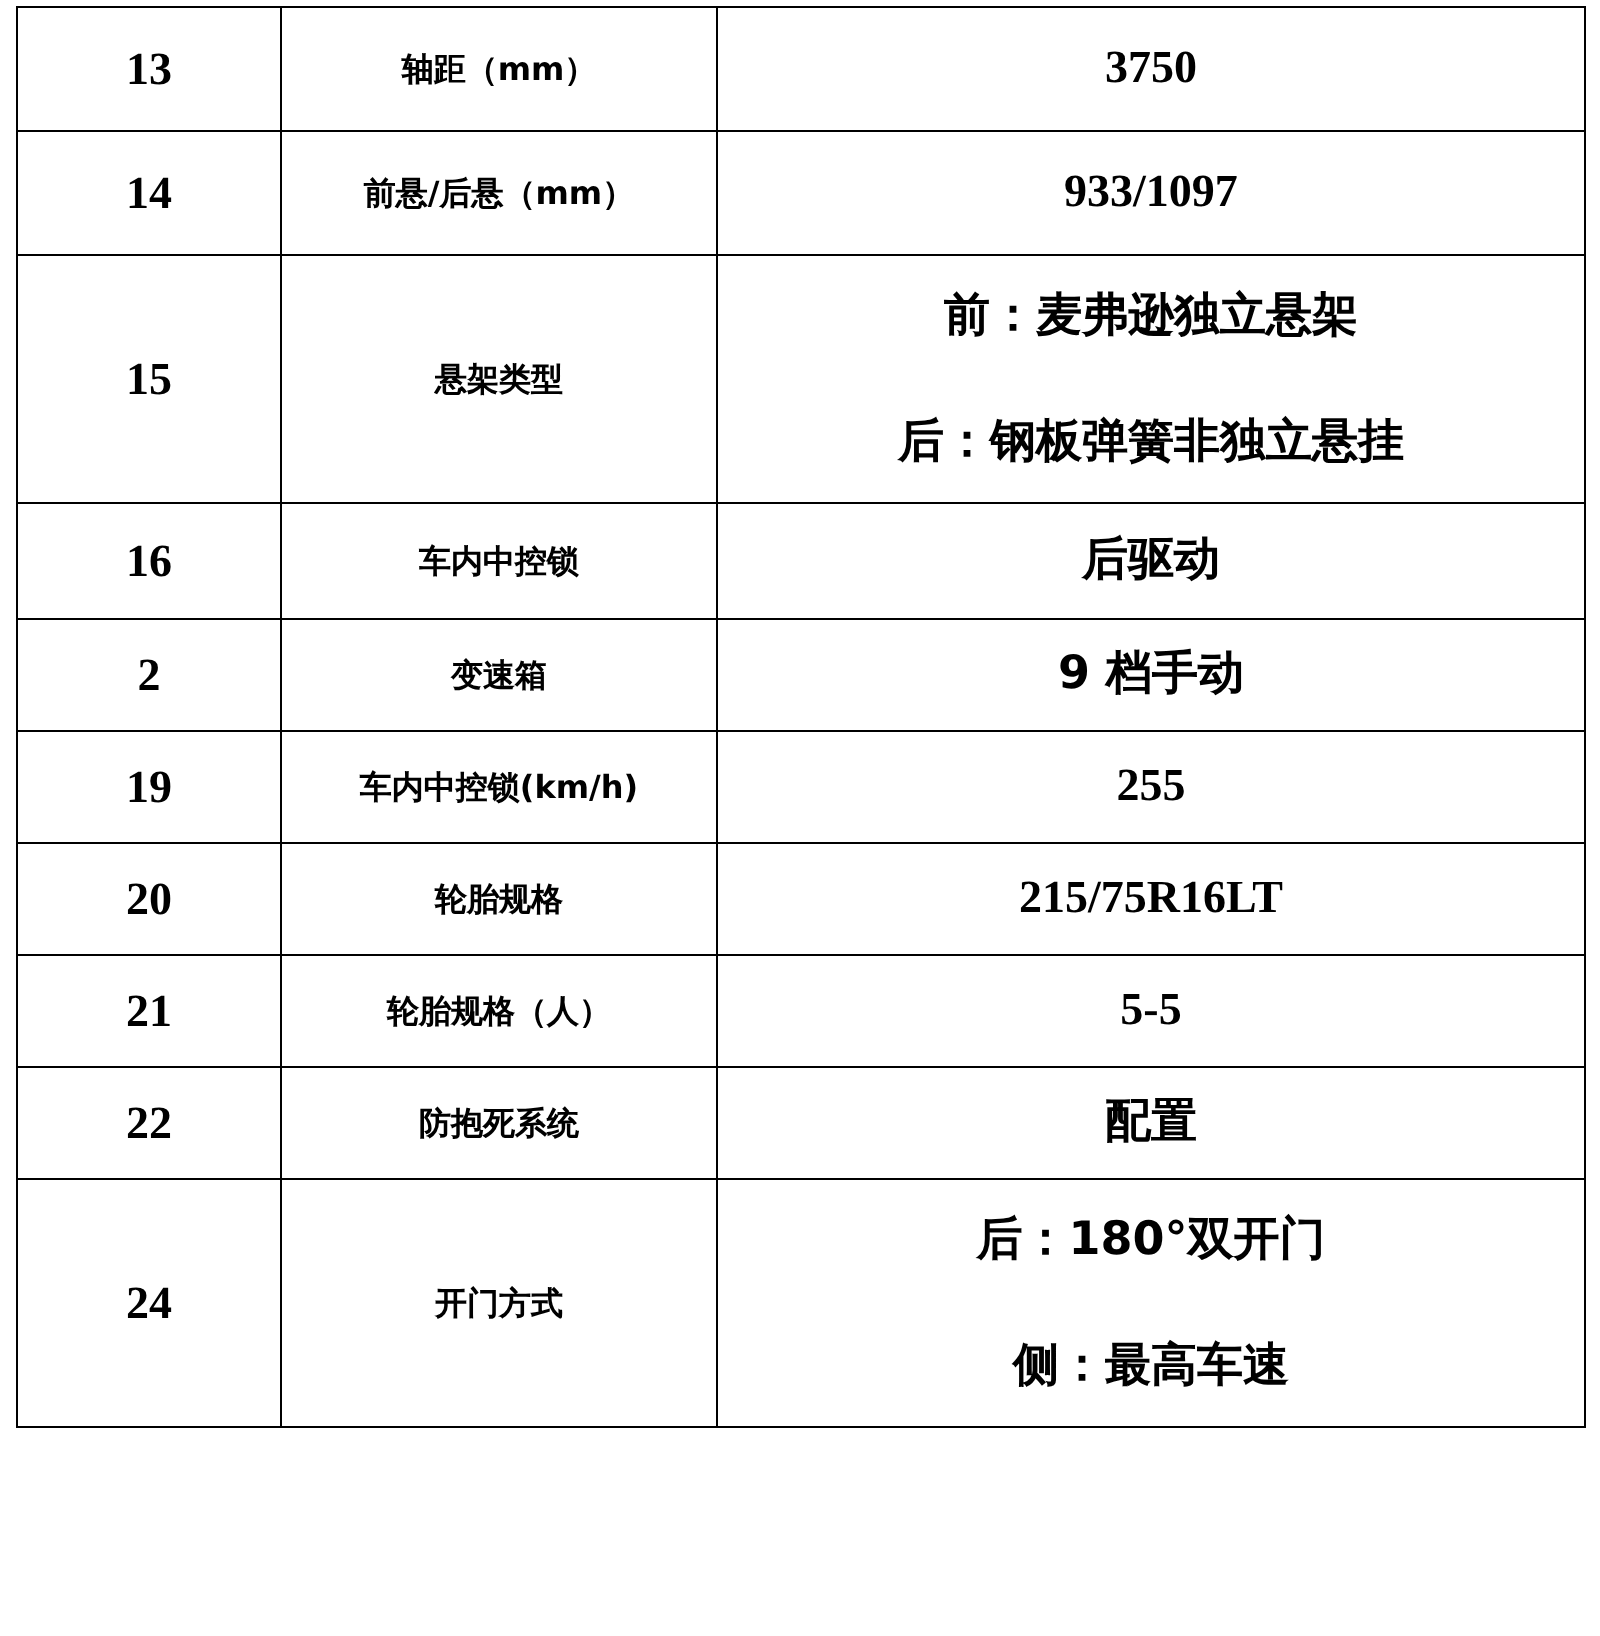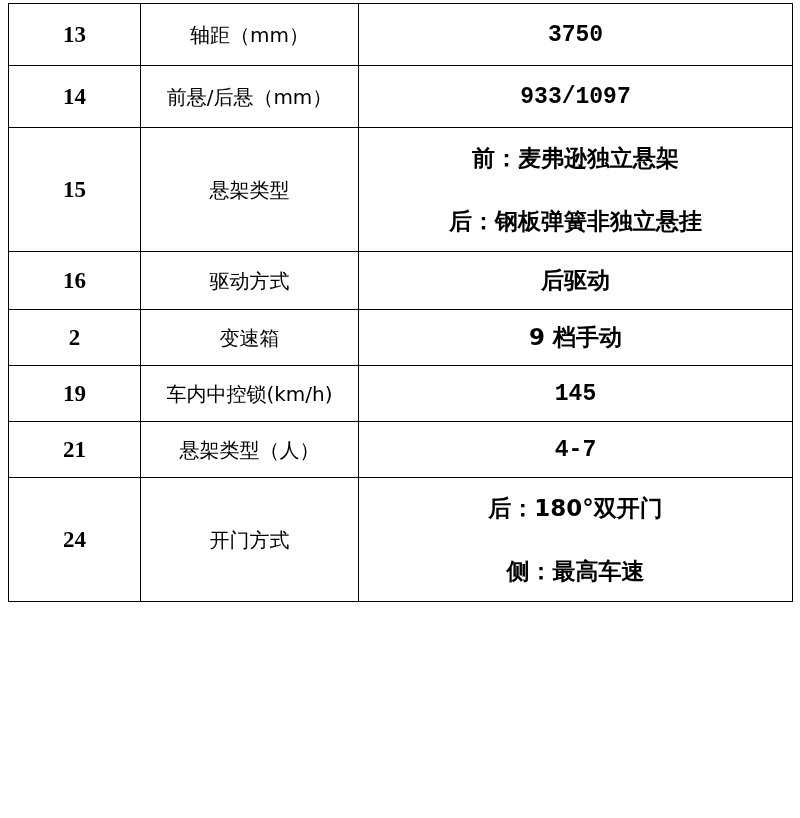--- a/index.html
+++ b/index.html
@@ -37,32 +37,32 @@
   col.c-val { width: 434px; }
 
   .num {
     font-family: "Liberation Serif", "DejaVu Serif", serif;
     font-weight: bold;
     font-size: 23px;
     letter-spacing: 0px;
   }
   .item {
     font-family: "DejaVu Sans", "Liberation Sans", sans-serif;
-    font-weight: normal;
-    font-size: 20px;
+    font-weight: bold;
+    font-size: 16px;
     line-height: 1.5;
   }
   .val {
     font-family: "DejaVu Sans", "Liberation Sans", sans-serif;
     font-weight: bold;
     font-size: 23px;
     line-height: 1.6;
   }
   .val .mono {
-    font-family: Liberation Mono, monospace;
+    font-family: Liberation Serif, serif;
   }
   .cellpad {
     padding: 7px 4px;
   }
   .two-line {
     padding: 10px 4px;
   }
   .two-line > div + div {
     margin-top: 26px;
   }
@@ -99,43 +99,53 @@
         <td class="num cellpad">15</td>
         <td class="item cellpad">悬架类型</td>
         <td class="val two-line">
           <div>前：麦弗逊独立悬架</div>
           <div>后：钢板弹簧非独立悬挂</div>
         </td>
       </tr>
 
       <tr style="height:58px;margin-left:26px;">
         <td class="num cellpad">16</td>
-        <td class="item cellpad">驱动方式</td>
+        <td class="item cellpad">车内中控锁</td>
         <td class="val cellpad">后驱动</td>
       </tr>
 
       <tr style="height:56px;">
         <td class="num cellpad">2</td>
         <td class="item cellpad">变速箱</td>
         <td class="val cellpad">9 档手动</td>
       </tr>
 
       <tr style="height:56px;">
         <td class="num cellpad">19</td>
         <td class="item cellpad">车内中控锁(km/h)</td>
-        <td class="val cellpad"><span class="mono">145</span></td>
+        <td class="val cellpad"><span class="mono">255</span></td>
       </tr>
 
+      <tr style="height:56px;">
+        <td class="num cellpad">20</td>
+        <td class="item cellpad">轮胎规格</td>
+        <td class="val cellpad"><span class="mono">215/75R16LT</span></td>
+      </tr>
 
       <tr style="height:56px;">
         <td class="num cellpad">21</td>
-        <td class="item cellpad">悬架类型（人）</td>
-        <td class="val cellpad"><span class="mono">4-7</span></td>
+        <td class="item cellpad">轮胎规格（人）</td>
+        <td class="val cellpad"><span class="mono">5-5</span></td>
       </tr>
 
+      <tr style="height:56px;">
+        <td class="num cellpad">22</td>
+        <td class="item cellpad">防抱死系统</td>
+        <td class="val cellpad">配置</td>
+      </tr>
 
 
       <tr style="height:124px;">
         <td class="num cellpad">24</td>
         <td class="item cellpad">开门方式</td>
         <td class="val two-line">
           <div>后：180°双开门</div>
           <div>侧：最高车速</div>
         </td>
       </tr>

